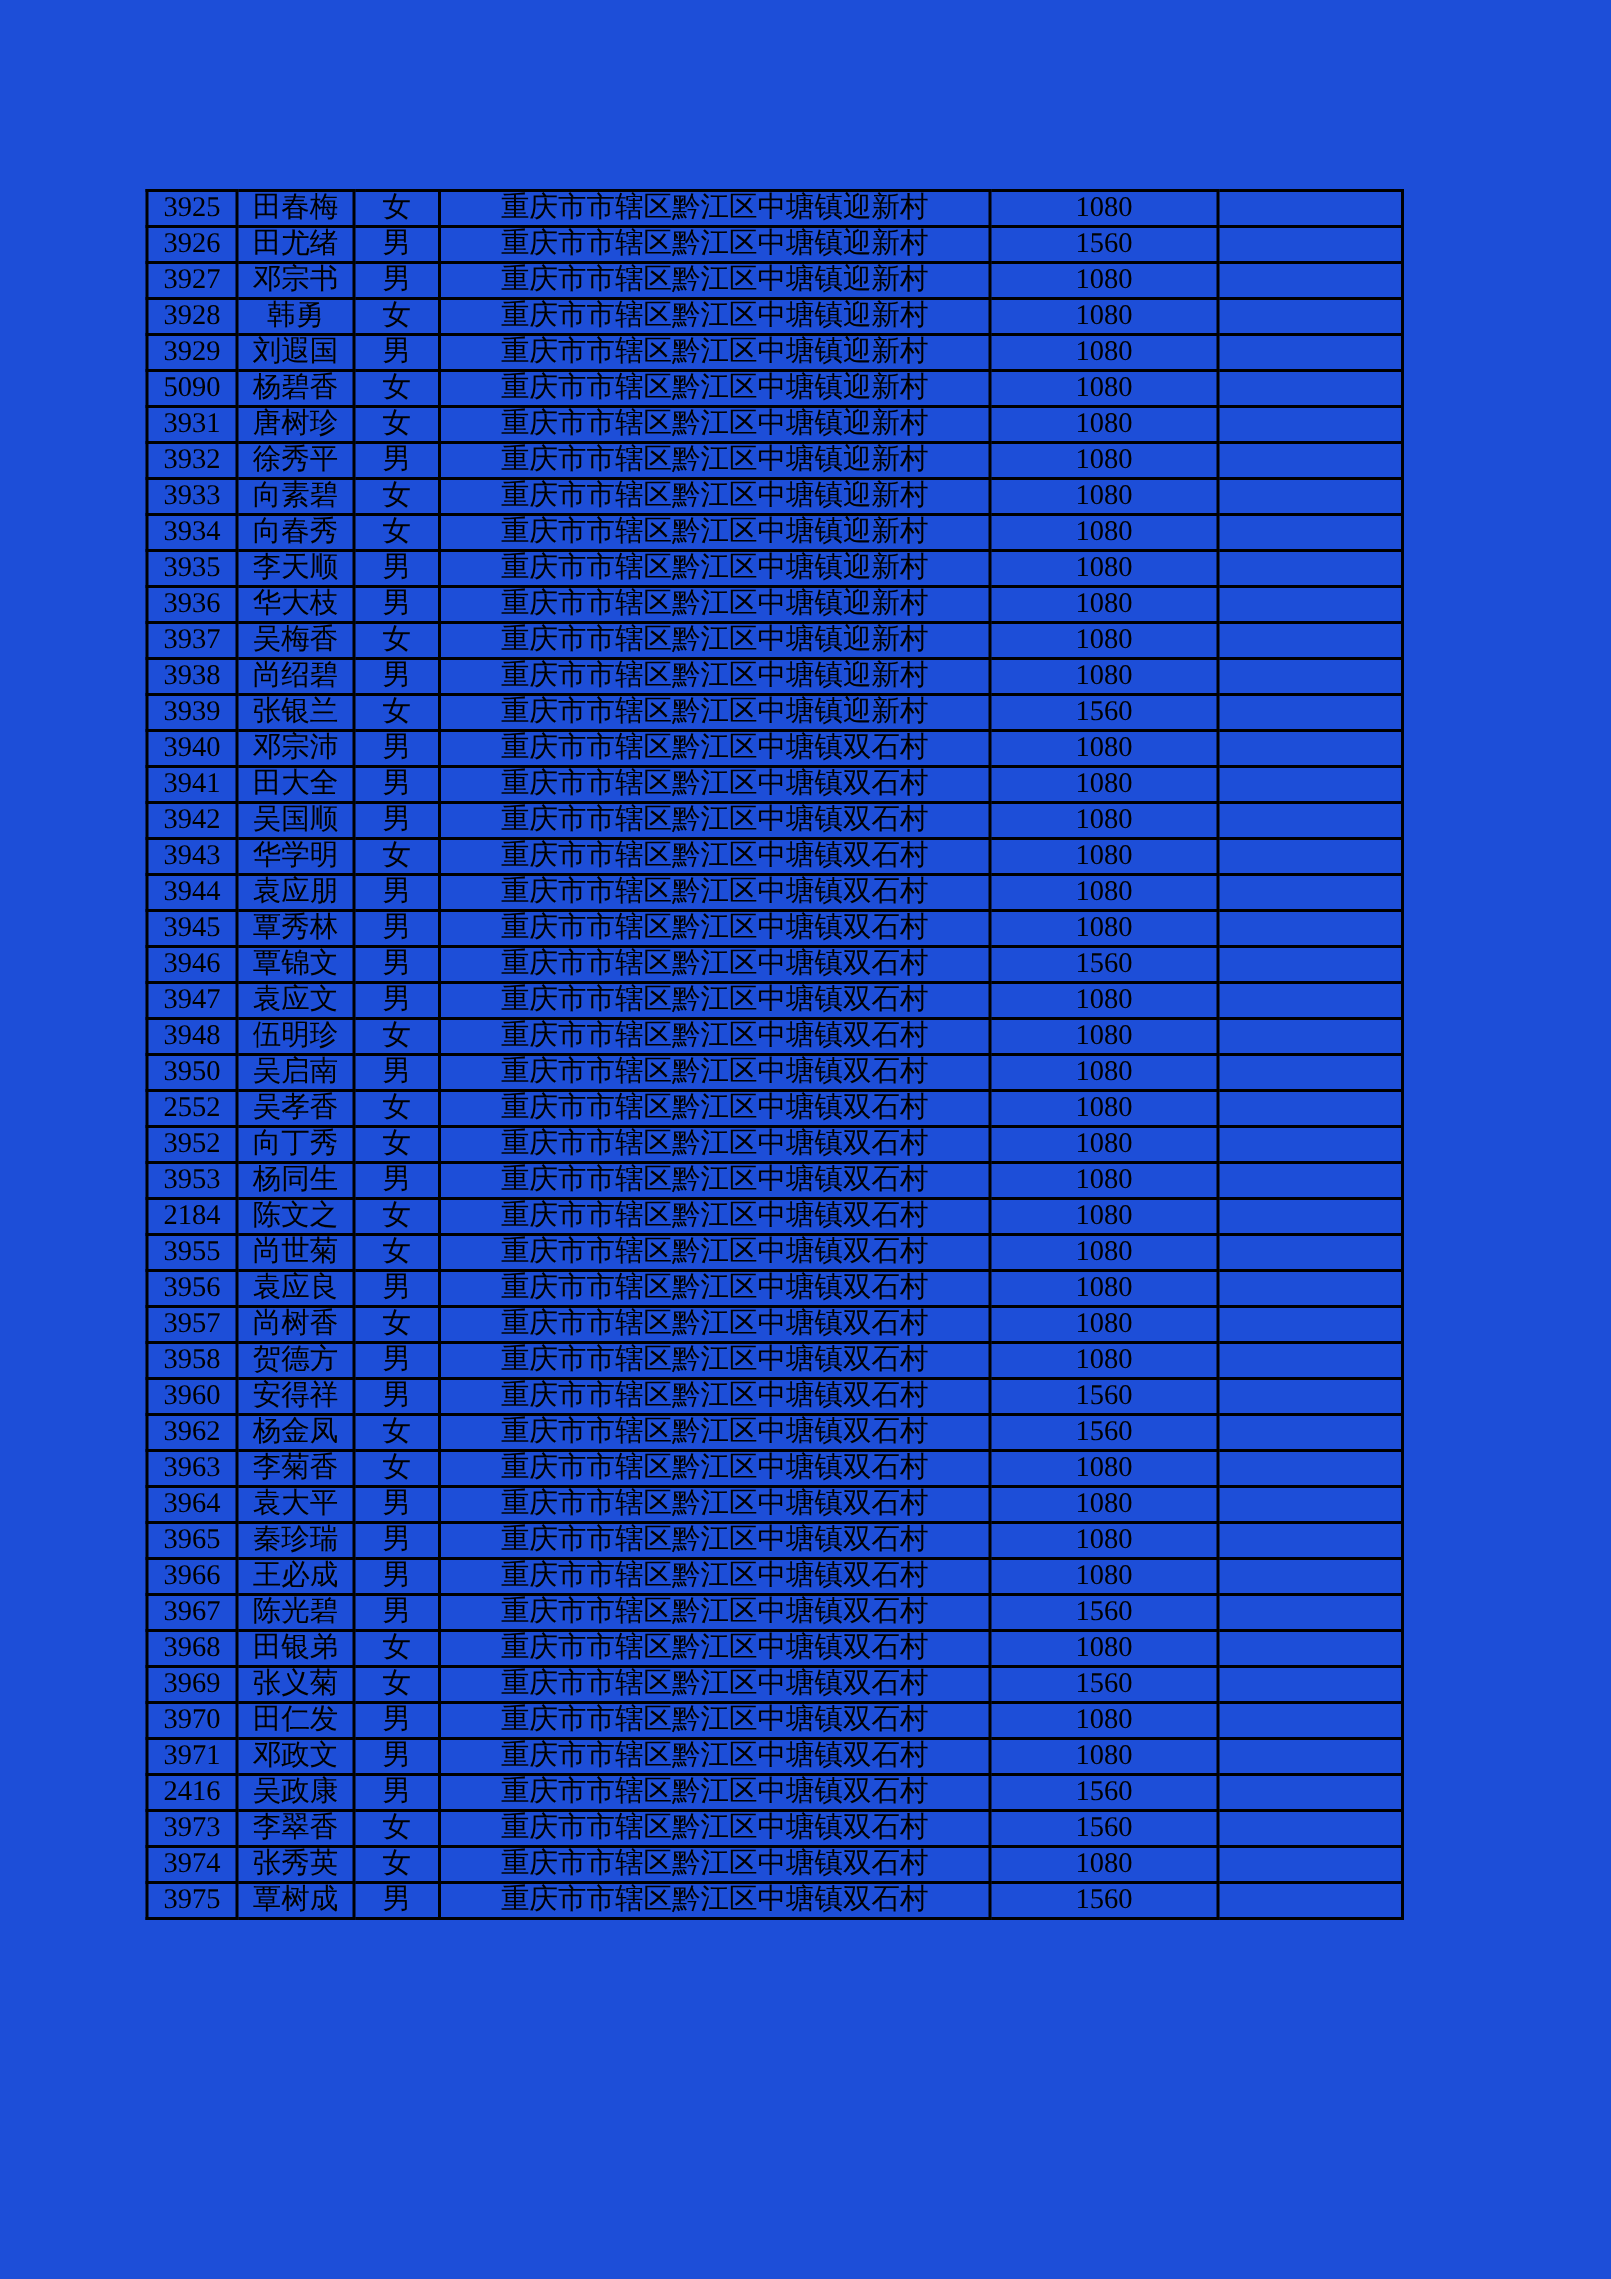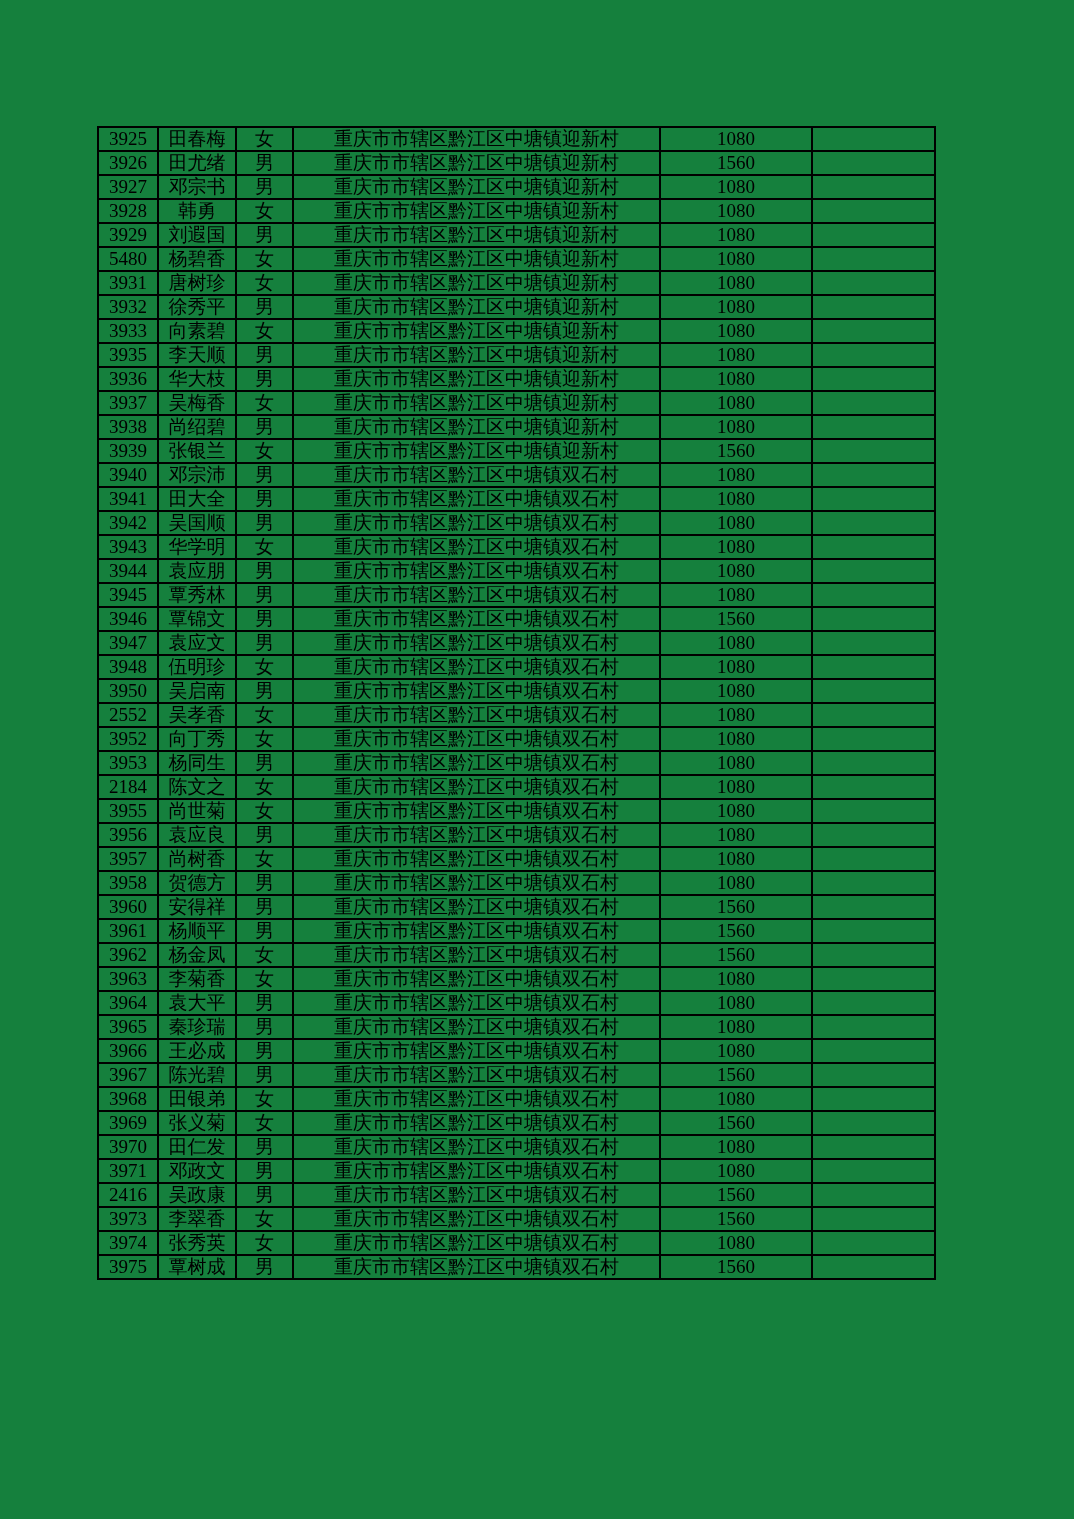--- a/index.html
+++ b/index.html
@@ -4,21 +4,21 @@
 <style>
   html, body {
     margin: 0;
     padding: 0;
     background: #ffffff;
   }
   .page {
     position: relative;
     width: 1074px;
     height: 1519px;
-    background: #15803d;
+    background: #1d4ed8;
     font-family: "Liberation Serif", "DejaVu Serif", serif;
     color: #000000;
     overflow: hidden;
   }
   table.roster {
     position: absolute;
     left: 97px;
     top: 126px;
     border-collapse: collapse;
     table-layout: fixed;
@@ -91,21 +91,21 @@
       </tr>
         <tr>
         <td class="col-serial">3929</td>
         <td class="col-name">刘遐国</td>
         <td class="col-gender">男</td>
         <td class="col-address">重庆市市辖区黔江区中塘镇迎新村</td>
         <td class="col-amount">1080</td>
         <td class="col-note"></td>
       </tr>
         <tr>
-        <td class="col-serial">5480</td>
+        <td class="col-serial">5090</td>
         <td class="col-name">杨碧香</td>
         <td class="col-gender">女</td>
         <td class="col-address">重庆市市辖区黔江区中塘镇迎新村</td>
         <td class="col-amount">1080</td>
         <td class="col-note"></td>
       </tr>
         <tr>
         <td class="col-serial">3931</td>
         <td class="col-name">唐树珍</td>
         <td class="col-gender">女</td>
@@ -123,20 +123,28 @@
       </tr>
         <tr>
         <td class="col-serial">3933</td>
         <td class="col-name">向素碧</td>
         <td class="col-gender">女</td>
         <td class="col-address">重庆市市辖区黔江区中塘镇迎新村</td>
         <td class="col-amount">1080</td>
         <td class="col-note"></td>
       </tr>
         <tr>
+        <td class="col-serial">3934</td>
+        <td class="col-name">向春秀</td>
+        <td class="col-gender">女</td>
+        <td class="col-address">重庆市市辖区黔江区中塘镇迎新村</td>
+        <td class="col-amount">1080</td>
+        <td class="col-note"></td>
+      </tr>
+        <tr>
         <td class="col-serial">3935</td>
         <td class="col-name">李天顺</td>
         <td class="col-gender">男</td>
         <td class="col-address">重庆市市辖区黔江区中塘镇迎新村</td>
         <td class="col-amount">1080</td>
         <td class="col-note"></td>
       </tr>
         <tr>
         <td class="col-serial">3936</td>
         <td class="col-name">华大枝</td>
@@ -309,28 +317,20 @@
         <td class="col-serial">3958</td>
         <td class="col-name">贺德方</td>
         <td class="col-gender">男</td>
         <td class="col-address">重庆市市辖区黔江区中塘镇双石村</td>
         <td class="col-amount">1080</td>
         <td class="col-note"></td>
       </tr>
         <tr>
         <td class="col-serial">3960</td>
         <td class="col-name">安得祥</td>
-        <td class="col-gender">男</td>
-        <td class="col-address">重庆市市辖区黔江区中塘镇双石村</td>
-        <td class="col-amount">1560</td>
-        <td class="col-note"></td>
-      </tr>
-        <tr>
-        <td class="col-serial">3961</td>
-        <td class="col-name">杨顺平</td>
         <td class="col-gender">男</td>
         <td class="col-address">重庆市市辖区黔江区中塘镇双石村</td>
         <td class="col-amount">1560</td>
         <td class="col-note"></td>
       </tr>
         <tr>
         <td class="col-serial">3962</td>
         <td class="col-name">杨金凤</td>
         <td class="col-gender">女</td>
         <td class="col-address">重庆市市辖区黔江区中塘镇双石村</td>

